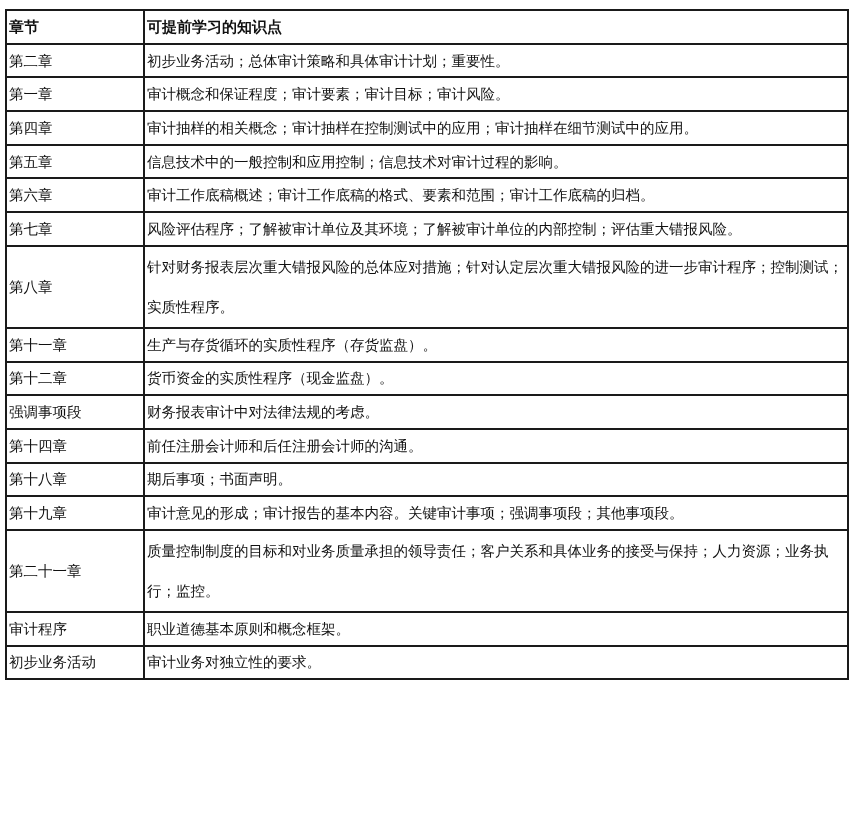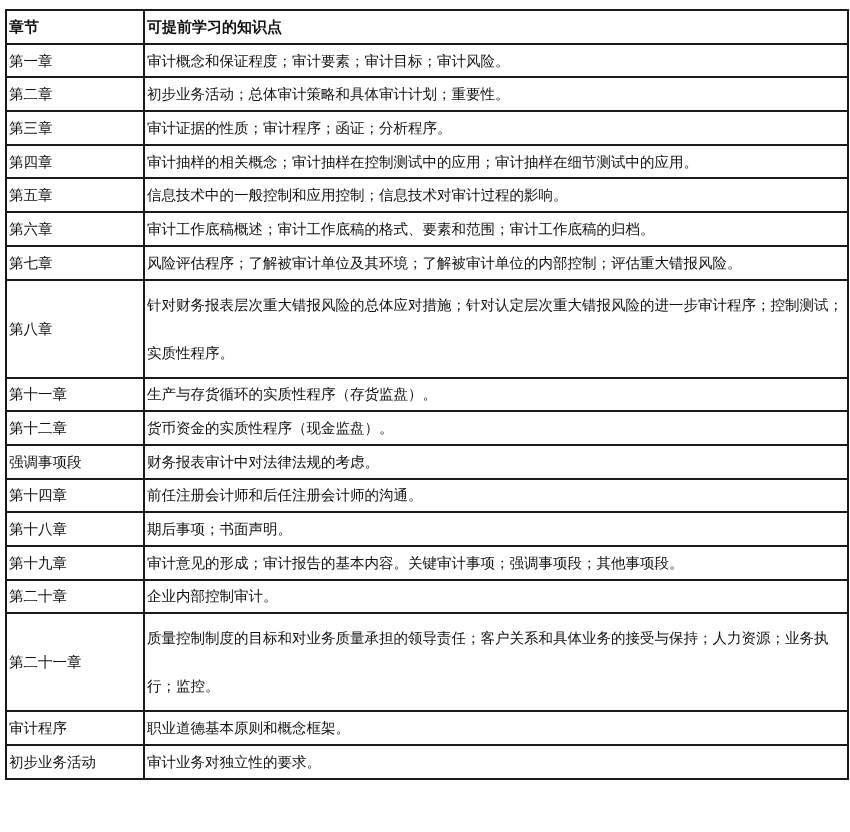--- a/index.html
+++ b/index.html
@@ -5,50 +5,46 @@
     html, body { margin: 0; padding: 0; background: #ffffff; }
     body { width: 850px; height: 832px; position: relative; overflow: hidden;
            font-family: "DejaVu Sans", "Liberation Sans", sans-serif; color: #111; }
     .wrap { position: absolute; left: 5px; top: 9px; }
     table { border-collapse: collapse; table-layout: fixed; width: 842px; }
     col.c1 { width: 138px; }
     col.c2 { width: 704px; }
     td, th { border: 2px solid #1a1a1a; padding: 0 0 0 2px; font-size: 14.5px;
              text-align: left; vertical-align: middle; height: 31.7px; line-height: 20px; margin-top: 32px; }
     th { font-weight: bold; font-size: 15px; }
-    td.topic.multi { line-height: 48px; height: 69px; padding-top: 0; }
+    td.topic.multi { line-height: 40px; height: 69px; padding-top: 0; }
     tr.tall td.chapter { height: 69px; }
   </style>
 </head>
 <body>
 
 <div class="wrap">
   <table>
     <colgroup>
         <col class="c1">
         <col class="c2">
       </colgroup>
     <thead>
       <tr>
         <th>章节</th>
         <th>可提前学习的知识点</th>
       </tr>
     </thead>
     <tbody id="tbody">
         <tr>
-          <td class="chapter">第一章</td>
-          <td class="topic">审计概念和保证程度；审计要素；审计目标；审计风险。</td>
-        </tr>
-        <tr>
           <td class="chapter">第二章</td>
           <td class="topic">初步业务活动；总体审计策略和具体审计计划；重要性。</td>
         </tr>
         <tr>
-          <td class="chapter">第三章</td>
-          <td class="topic">审计证据的性质；审计程序；函证；分析程序。</td>
+          <td class="chapter">第一章</td>
+          <td class="topic">审计概念和保证程度；审计要素；审计目标；审计风险。</td>
         </tr>
         <tr>
           <td class="chapter">第四章</td>
           <td class="topic">审计抽样的相关概念；审计抽样在控制测试中的应用；审计抽样在细节测试中的应用。</td>
         </tr>
         <tr>
           <td class="chapter">第五章</td>
           <td class="topic">信息技术中的一般控制和应用控制；信息技术对审计过程的影响。</td>
         </tr>
         <tr>
@@ -80,24 +76,20 @@
           <td class="topic">前任注册会计师和后任注册会计师的沟通。</td>
         </tr>
         <tr>
           <td class="chapter">第十八章</td>
           <td class="topic">期后事项；书面声明。</td>
         </tr>
         <tr>
           <td class="chapter">第十九章</td>
           <td class="topic">审计意见的形成；审计报告的基本内容。关键审计事项；强调事项段；其他事项段。</td>
         </tr>
-        <tr>
-          <td class="chapter">第二十章</td>
-          <td class="topic">企业内部控制审计。</td>
-        </tr>
         <tr class="tall">
           <td class="chapter">第二十一章</td>
           <td class="topic multi">质量控制制度的目标和对业务质量承担的领导责任；客户关系和具体业务的接受与保持；人力资源；业务执行；监控。</td>
         </tr>
         <tr>
           <td class="chapter">审计程序</td>
           <td class="topic">职业道德基本原则和概念框架。</td>
         </tr>
         <tr>
           <td class="chapter">初步业务活动</td>

